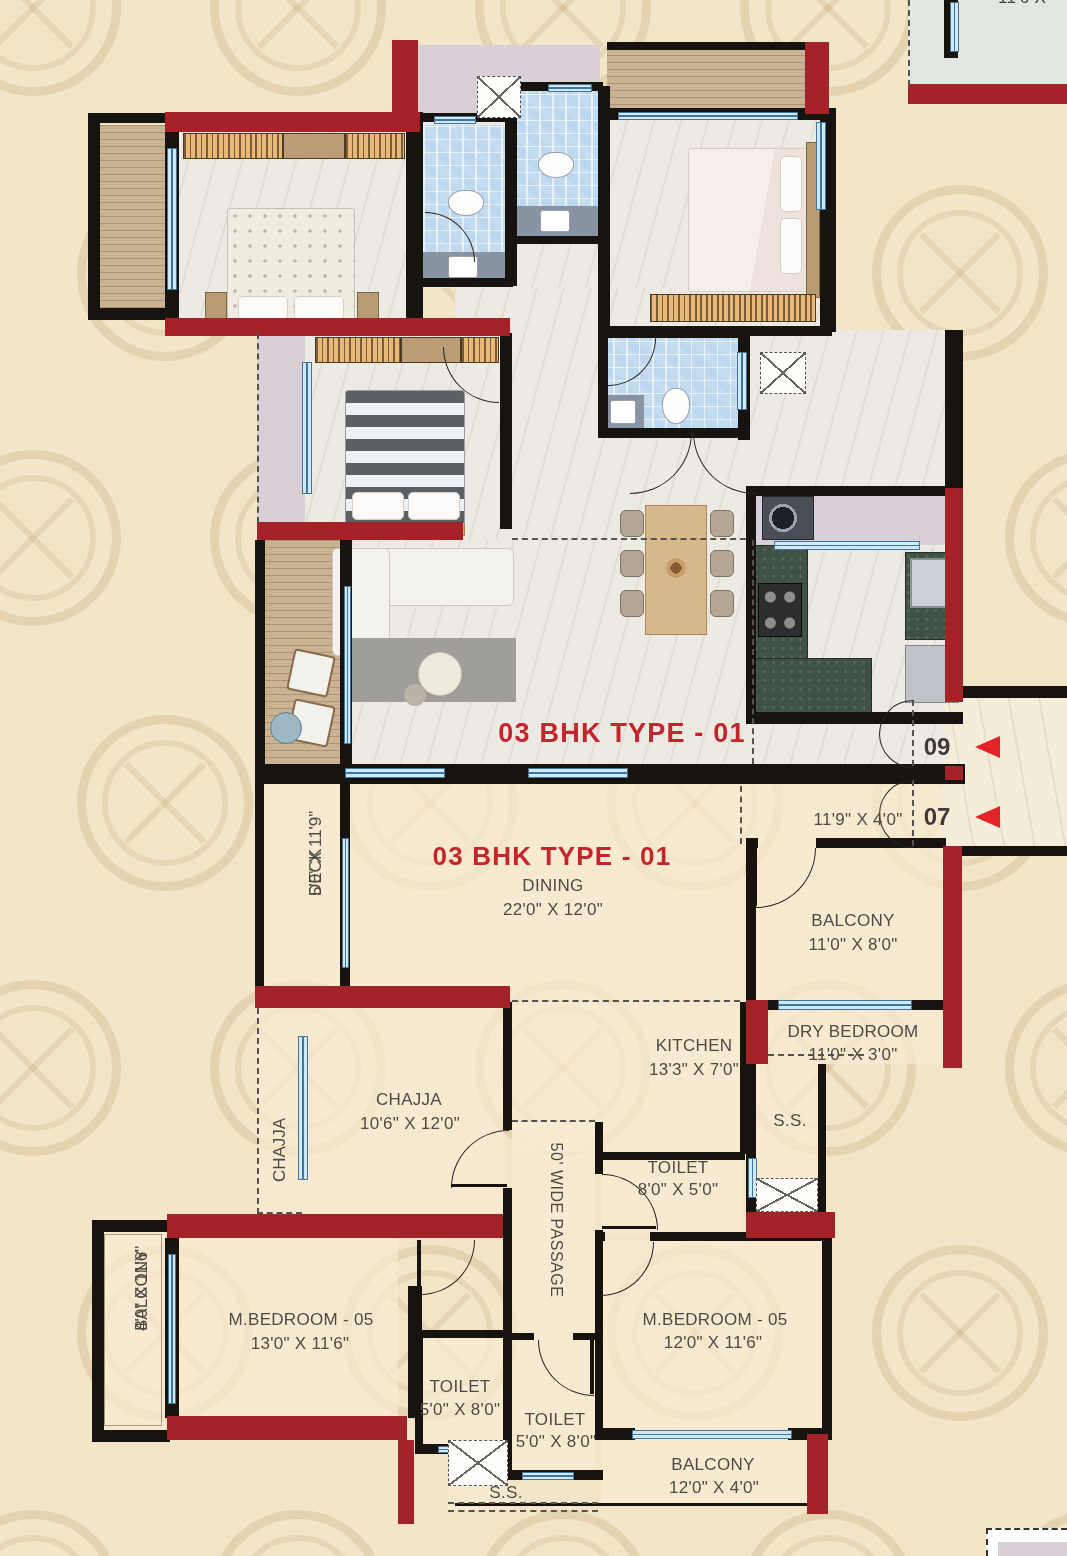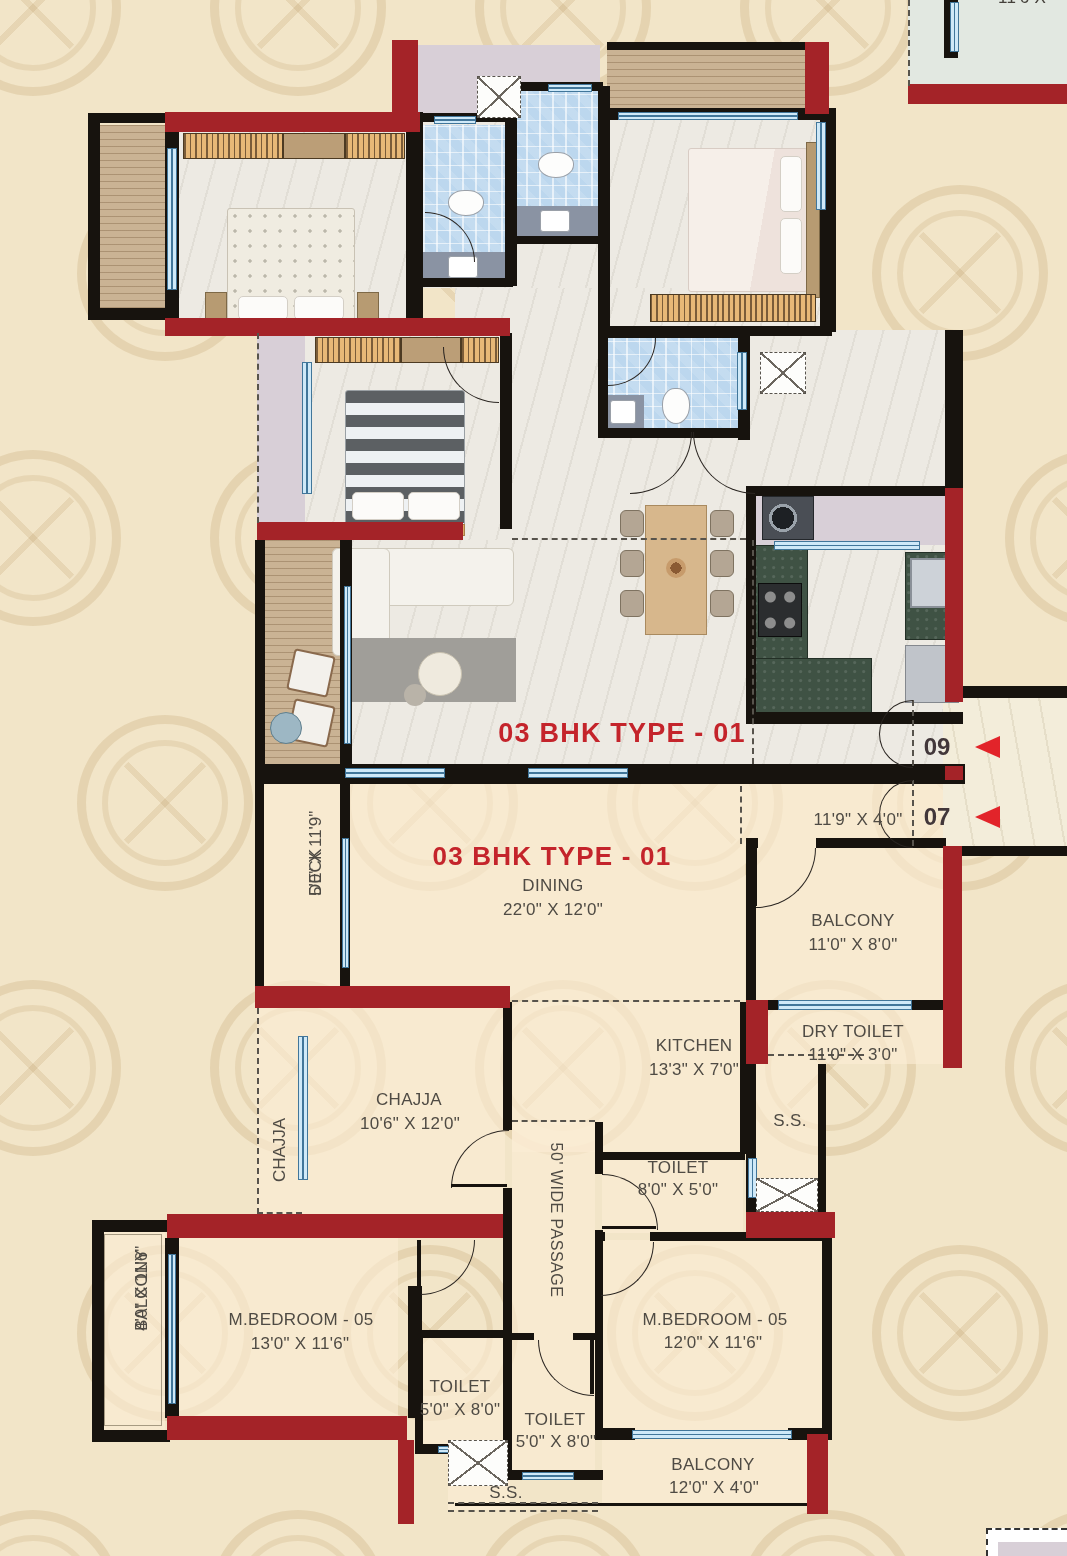--- a/index.html
+++ b/index.html
@@ -359,21 +359,21 @@
   <div class="rt" style="left:552px;top:856px;">03 BHK TYPE - 01</div>
   <div class="rl" style="left:553px;top:886px;">DINING</div>
   <div class="rl" style="left:553px;top:910px;">22'0" X 12'0"</div>
   <div class="rl" style="left:858px;top:820px;">11'9" X 4'0"</div>
   <div class="rot" style="left:304px;top:896px;">
      <div>DECK</div>
      <div>5'0" X 11'9"</div>
   </div>
   <div class="rl" style="left:853px;top:921px;">BALCONY</div>
   <div class="rl" style="left:853px;top:945px;">11'0" X 8'0"</div>
-  <div class="rl" style="left:853px;top:1032px;">DRY TOILET</div>
+  <div class="rl" style="left:853px;top:1032px;">DRY BEDROOM</div>
   <div class="rl" style="left:853px;top:1055px;">11'0" X 3'0"</div>
   <div class="rl" style="left:790px;top:1121px;">S.S.</div>
   <div class="rl" style="left:694px;top:1046px;">KITCHEN</div>
   <div class="rl" style="left:694px;top:1070px;">13'3" X 7'0"</div>
   <div class="rl" style="left:409px;top:1100px;">CHAJJA</div>
   <div class="rl" style="left:410px;top:1124px;">10'6" X 12'0"</div>
   <div class="rot" style="left:280px;top:1150px;">CHAJJA</div>
   <div class="rot90" style="left:556px;top:1220px;">50' WIDE PASSAGE</div>
   <div class="rl" style="left:678px;top:1168px;">TOILET</div>
   <div class="rl" style="left:678px;top:1190px;">8'0" X 5'0"</div>

